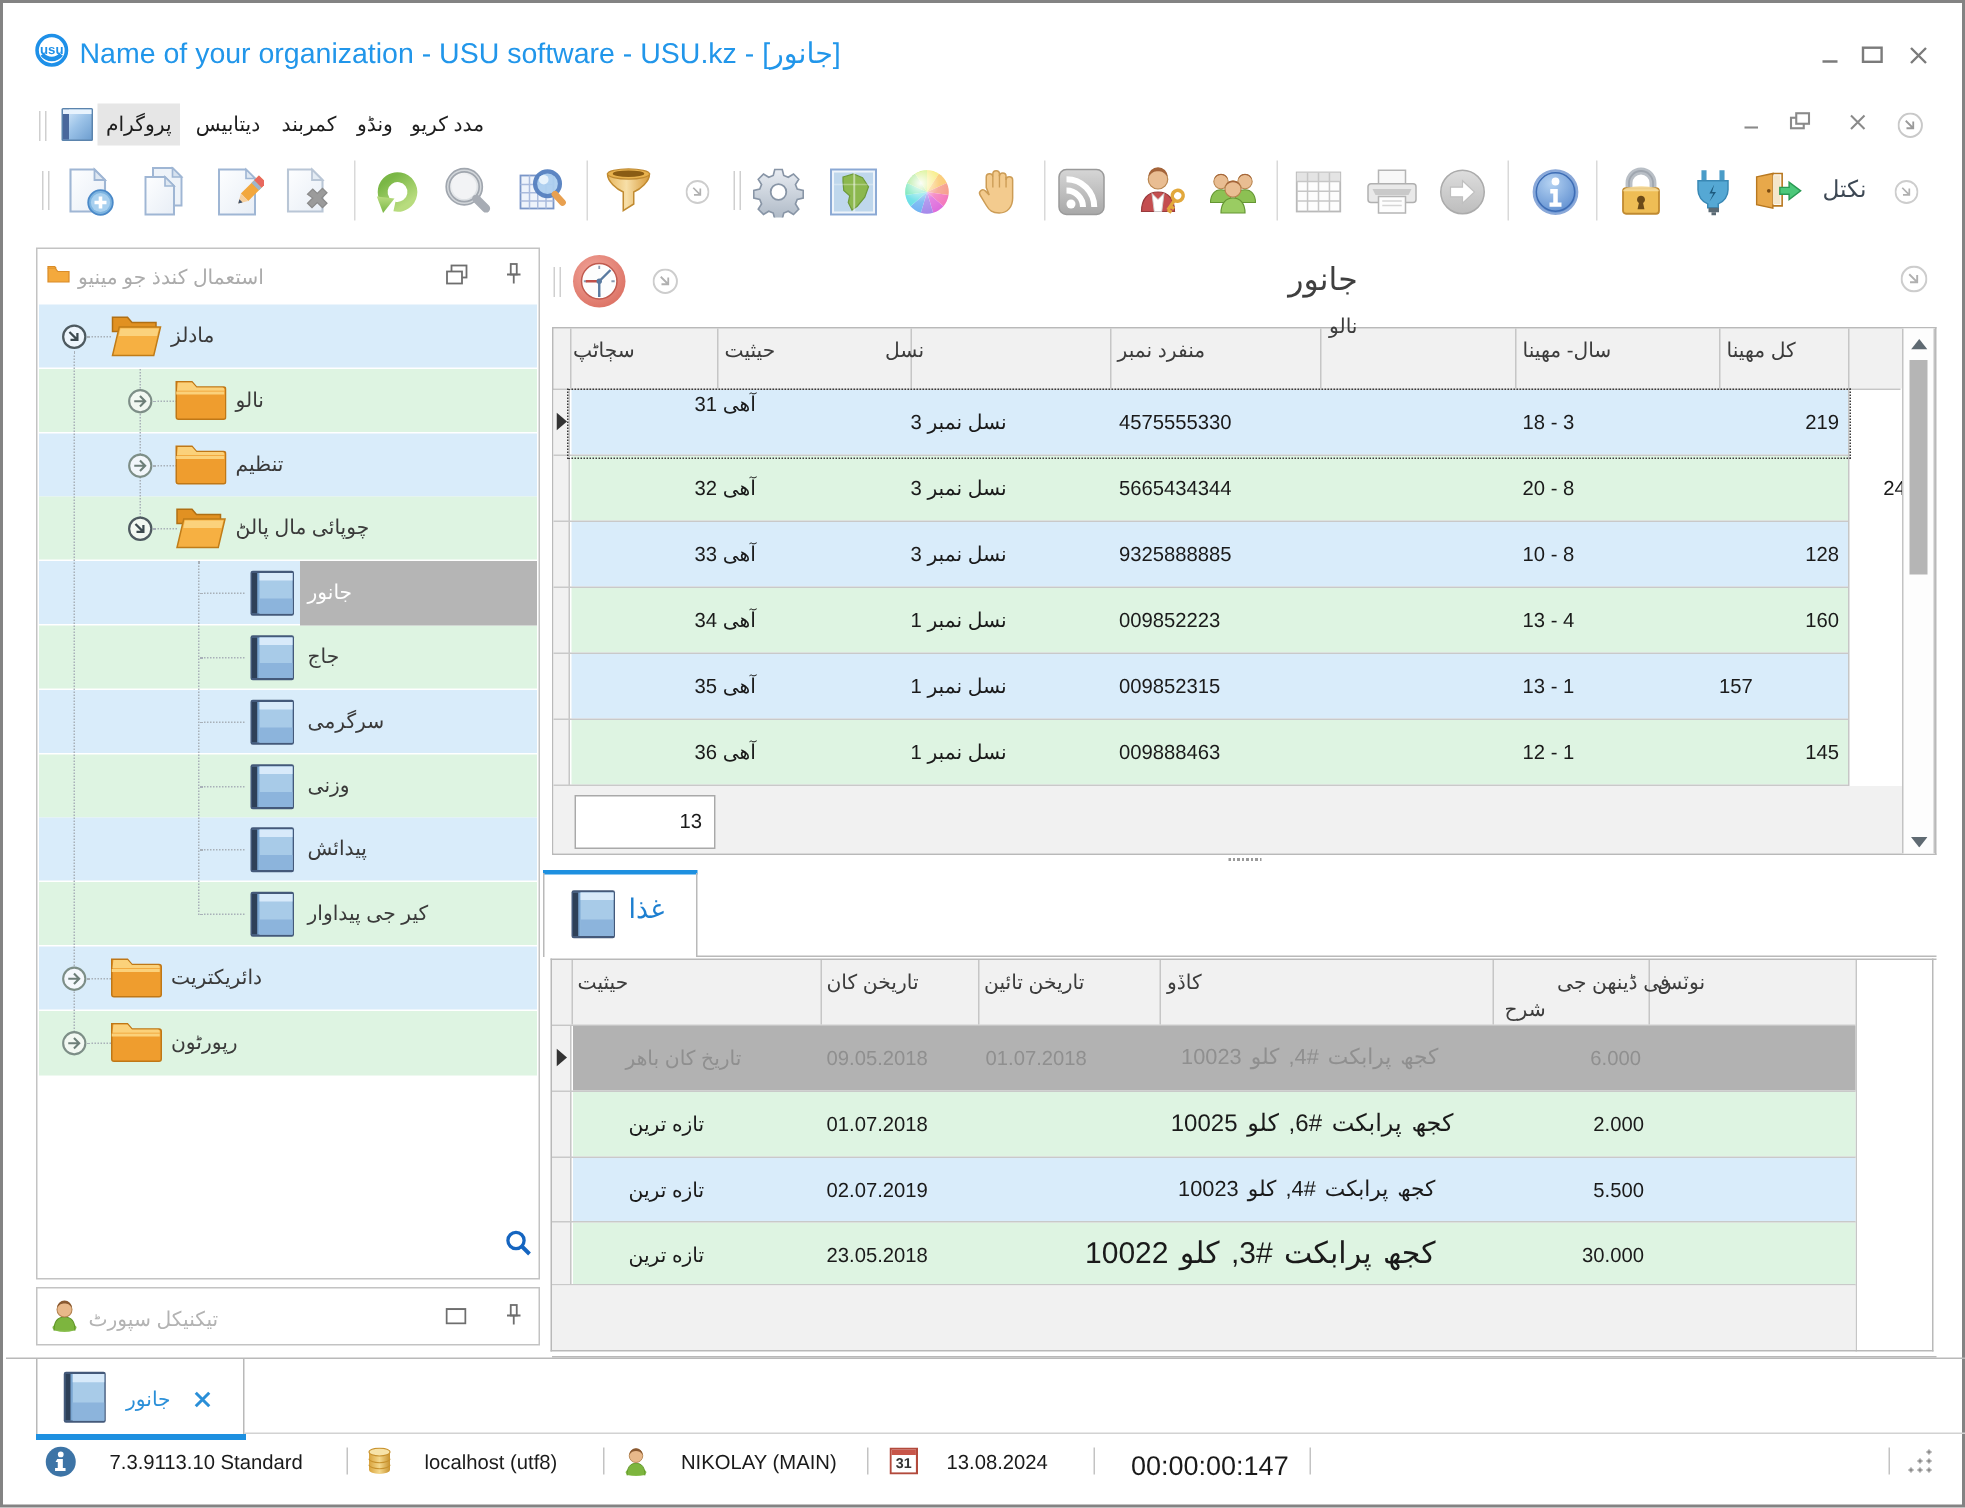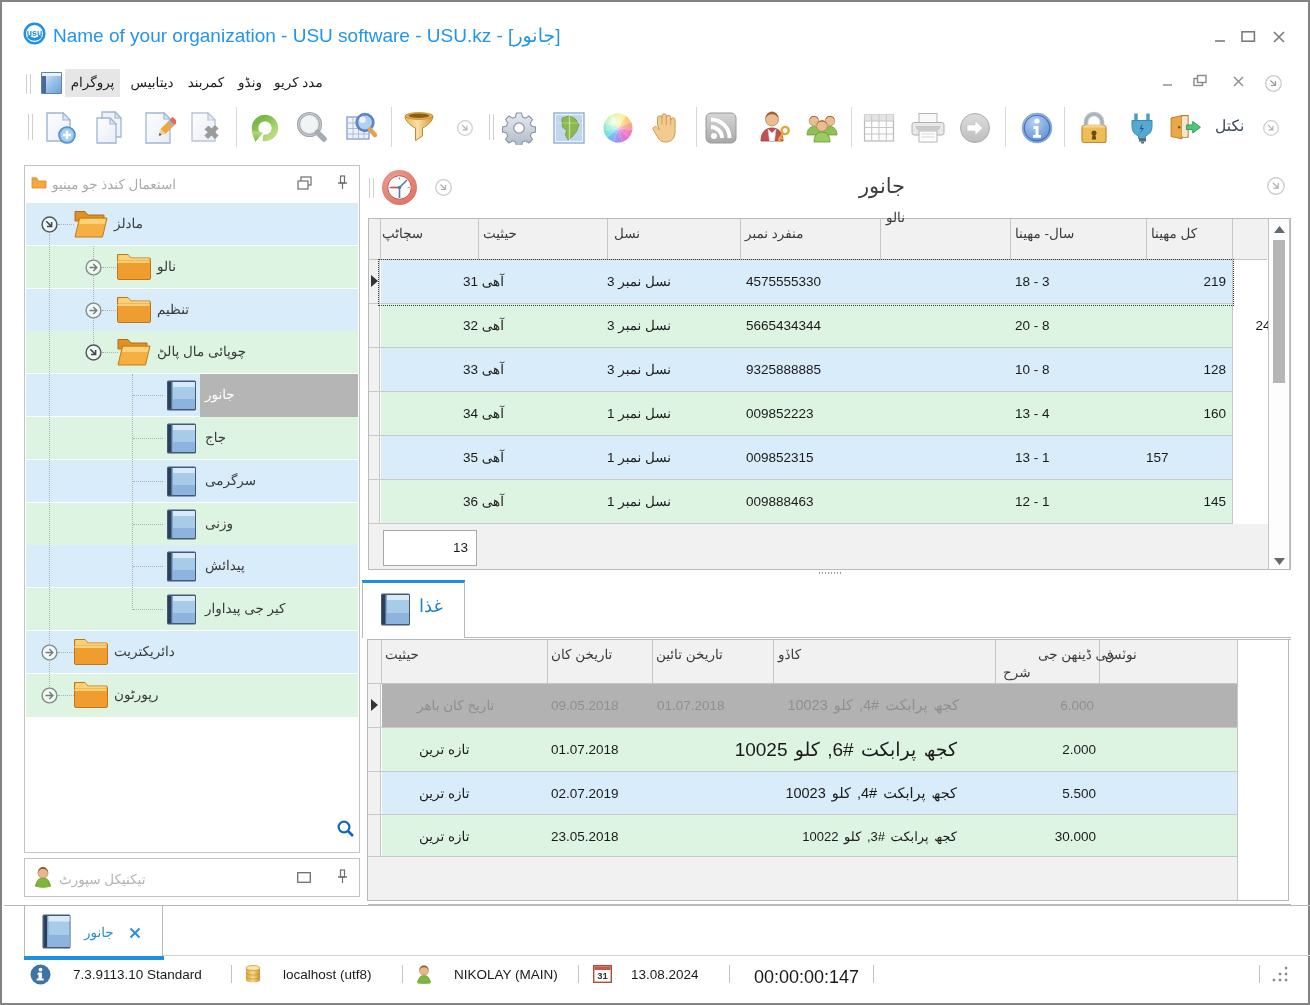--- a/index.html
+++ b/index.html
@@ -587,21 +587,21 @@
 <div class="vline" style="left:378px;top:217px;height:40px;background:#c6c6c6"></div>
 <div class="vline" style="left:476px;top:217px;height:40px;background:#c6c6c6"></div>
 <div class="vline" style="left:605px;top:217px;height:40px;background:#c6c6c6"></div>
 <div class="vline" style="left:738px;top:217px;height:40px;background:#c6c6c6"></div>
 <div class="vline" style="left:878px;top:217px;height:40px;background:#c6c6c6"></div>
 <div class="vline" style="left:1008px;top:217px;height:40px;background:#c6c6c6"></div>
 <div class="vline" style="left:1144px;top:217px;height:40px;background:#c6c6c6"></div>
 <div class="vline" style="left:1230px;top:217px;height:305px;background:#c6c6c6"></div>
 <div class="gh ar" style="left:380px;top:223px">سڄاڻپ</div>
 <div class="gh ar" style="left:481px;top:223px">حیثیت</div>
-<div class="gh ar" style="left:612px;top:223px">نسل</div>
+<div class="gh ar" style="left:588px;top:223px">نسل</div>
 <div class="gh ar" style="left:743px;top:223px">منفرد نمبر</div>
 <div class="gh ar" style="left:884px;top:207px">نالو</div>
 <div class="gh ar" style="left:1013px;top:223px">سال- مهینا</div>
 <div class="gh ar" style="left:1149px;top:223px">كل مهینا</div>
 
 <div class="abs" style="left:367px;top:258px;width:11px;height:264px;background:#f1f1f1;border-right:1px solid #c6c6c6"></div>
 
 <div class="abs tblue" style="left:379px;top:258px;width:851px;height:43px"></div>
 <div class="abs tgreen" style="left:379px;top:302px;width:851px;height:43px"></div>
 <div class="abs tblue" style="left:379px;top:346px;width:851px;height:43px"></div>
@@ -613,21 +613,21 @@
 <div class="hline" style="left:367px;top:389px;width:863px;background:#c9c9c9"></div>
 <div class="hline" style="left:367px;top:433px;width:863px;background:#c9c9c9"></div>
 <div class="hline" style="left:367px;top:477px;width:863px;background:#c9c9c9"></div>
 <div class="hline" style="left:367px;top:521px;width:863px;background:#c9c9c9"></div>
 
 <div class="abs" style="left:376px;top:257px;width:856px;height:47px;border:1px dotted #3a3a3a"></div>
 <svg class="abs" style="left:369px;top:273px" width="7" height="12" viewBox="0 0 7 12">
         <path d="M0 0 L7 6 L0 12 z" fill="#333"></path>
       </svg>
 
-<div class="cell ar" style="left:461px;top:258px">آهی 31</div>
+<div class="cell ar" style="left:461px;top:246px">آهی 31</div>
       <div class="cell ar" style="left:605px;top:258px">نسل نمبر 3</div>
       <div class="cell ltr" style="left:744px;top:258px">4575555330</div>
       <div class="cell ltr" style="left:1013px;top:258px">18 - 3</div>
       <div class="cell ltr" style="left:1144px;top:258px;width:80px;text-align:right">219</div>
 <div class="cell ar" style="left:461px;top:302px">آهی 32</div>
       <div class="cell ar" style="left:605px;top:302px">نسل نمبر 3</div>
       <div class="cell ltr" style="left:744px;top:302px">5665434344</div>
       <div class="cell ltr" style="left:1013px;top:302px">20 - 8</div>
       <div class="cell ltr" style="left:1196px;top:302px;width:80px;text-align:right">248</div>
 <div class="cell ar" style="left:461px;top:346px">آهی 33</div>
@@ -714,29 +714,29 @@
         <path d="M0 0 L7 6 L0 12 z" fill="#333"></path>
       </svg>
 
 <div class="cell ar" style="left:415px;top:682px;color:#8f8f8f">تاریخ كان باهر</div>
       <div class="cell ltr" style="left:549px;top:682px;color:#8f8f8f">09.05.2018</div>
       <div class="cell ltr" style="left:655px;top:682px;color:#8f8f8f">01.07.2018</div>
       <div class="cell ar" style="right:349px;top:682px;color:#8f8f8f;font-size:14.5px;word-spacing:2px;letter-spacing:.2px">كجھ پرابكت #‏4, كلو 10023</div>
       <div class="cell ltr" style="right:214px;top:682px;color:#8f8f8f">6.000</div>
 <div class="cell ar" style="left:417px;top:726px">تازه ترین</div>
       <div class="cell ltr" style="left:549px;top:726px">01.07.2018</div>
-      <div class="cell ar" style="right:351px;top:726px;font-size:19px;word-spacing:2px;letter-spacing:.2px">كجھ پرابكت #‏6, كلو 10025</div>
+      <div class="cell ar" style="right:339px;top:726px;font-size:16px;word-spacing:2px;letter-spacing:.2px">كجھ پرابكت #‏6, كلو 10025</div>
       <div class="cell ltr" style="right:212px;top:726px">2.000</div>
 <div class="cell ar" style="left:417px;top:770px">تازه ترین</div>
       <div class="cell ltr" style="left:549px;top:770px">02.07.2019</div>
       <div class="cell ar" style="right:351px;top:770px;font-size:14.5px;word-spacing:2px;letter-spacing:.2px">كجھ پرابكت #‏4, كلو 10023</div>
       <div class="cell ltr" style="right:212px;top:770px">5.500</div>
 <div class="cell ar" style="left:417px;top:813px">تازه ترین</div>
       <div class="cell ltr" style="left:549px;top:813px">23.05.2018</div>
-      <div class="cell ar" style="right:351px;top:813px;font-size:13px;word-spacing:2px;letter-spacing:.2px">كجھ پرابكت #‏3, كلو 10022</div>
+      <div class="cell ar" style="right:351px;top:813px;font-size:20px;word-spacing:2px;letter-spacing:.2px">كجھ پرابكت #‏3, كلو 10022</div>
       <div class="cell ltr" style="right:212px;top:813px">30.000</div>
 
 <div class="abs" style="left:366px;top:855px;width:869px;height:43px;background:#f1f1f1"></div>
 <div class="hline" style="left:365px;top:898px;width:922px"></div>
 <div class="hline" style="left:366px;top:902px;width:923px"></div>
 </div>
 
 <div id="bottombars">
 <div class="hline" style="left:2px;top:903px;width:1306px"></div>
 

